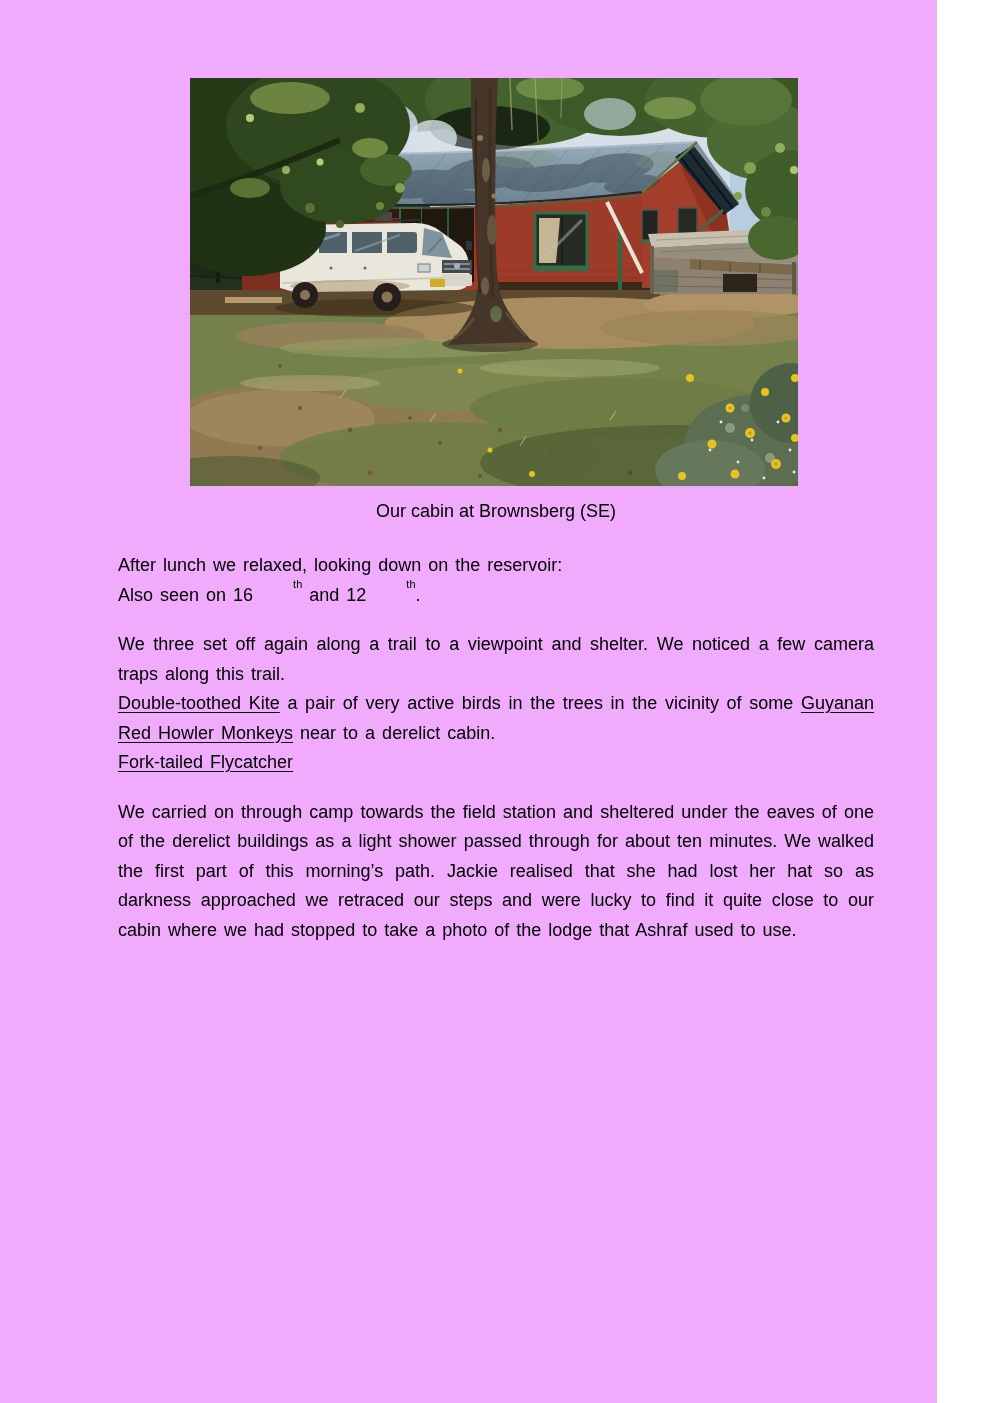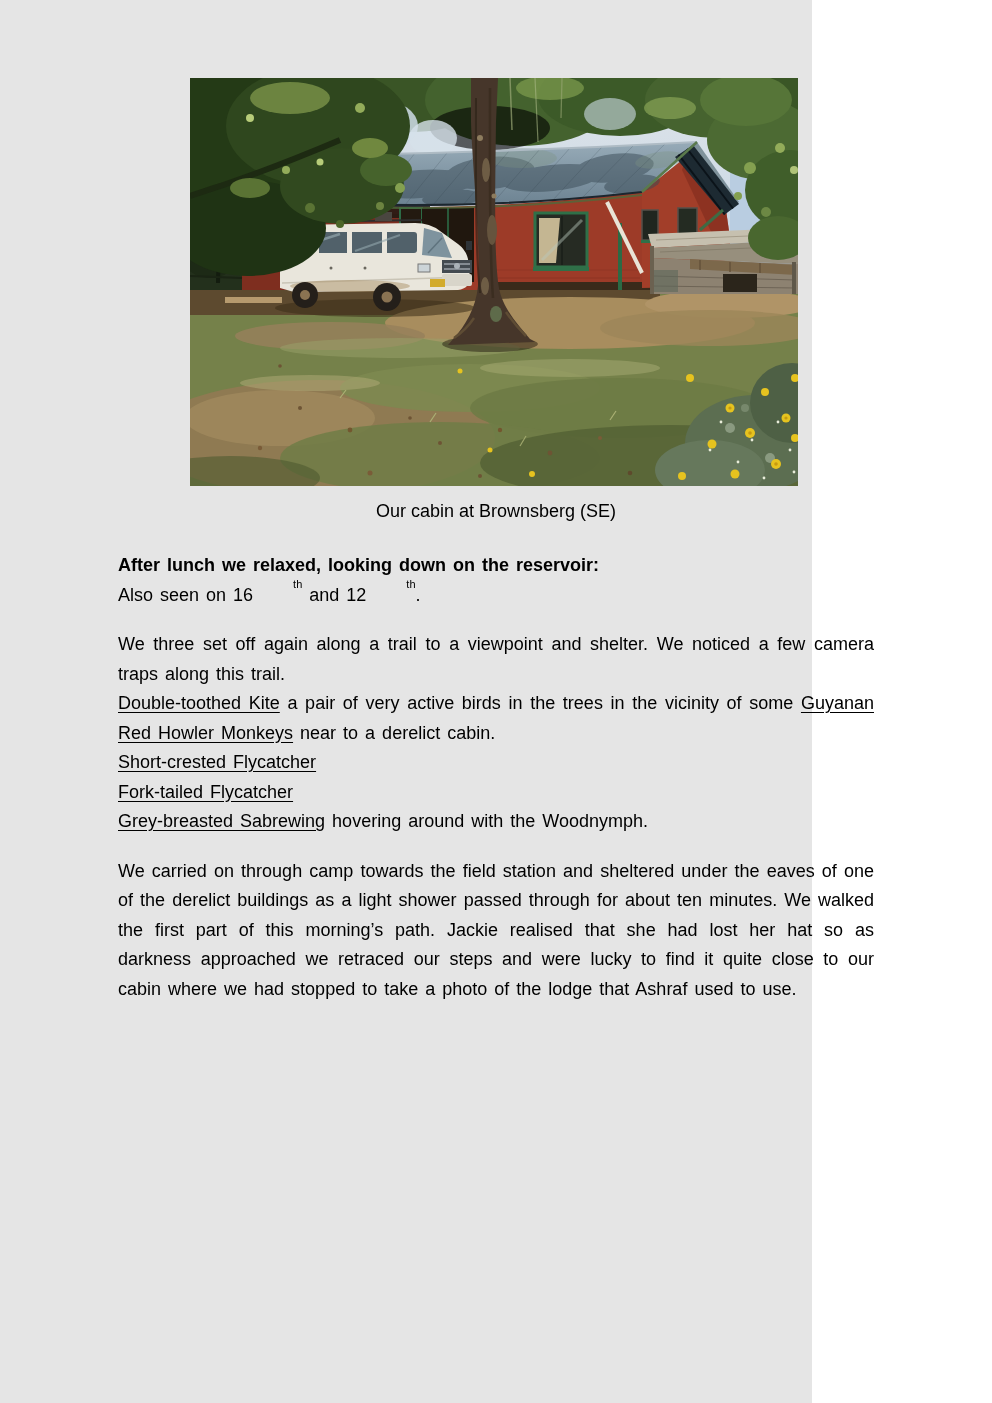--- a/index.html
+++ b/index.html
@@ -1,26 +1,26 @@
 <!DOCTYPE html>
 <html><head>
 <meta charset="utf-8">
 <style>
   html,body{margin:0;padding:0;background:#ffffff;}
   body{width:992px;height:1403px;overflow:hidden;
        font-family:"Liberation Sans","DejaVu Sans",sans-serif;color:#000;}
-  .page{position:relative;width:812px;height:1403px;background:#e5e5e5;}
+  .page{position:relative;width:937px;height:1403px;background:#f0abfc;}
   .photo-wrap{position:absolute;left:190px;top:78px;width:608px;height:408px;}
   .photo-wrap svg{display:block;width:608px;height:408px;}
   .caption{position:absolute;left:118px;top:497px;width:756px;
            text-align:center;font-size:18px;line-height:29px;}
   .text-block{position:absolute;left:118px;top:527px;width:756px;
               font-size:18px;line-height:29.5px;word-spacing:2px;}
   .text-block p{margin:0;text-align:justify;}
-  .mt-first{margin-top:24px !important;font-weight:bold;}
+  .mt-first{margin-top:24px !important;}
   .mt-gap{margin-top:20px !important;}
   .u{text-decoration:underline;text-underline-offset:3px;}
   .check{color:#c51414;font-weight:bold;}
   sup.ord{font-size:11px;line-height:0;position:relative;top:-6px;margin-left:40px;}
 </style>
 </head>
 <body>
 
 <div class="page">
 
@@ -332,23 +332,21 @@
     <p class="mt-first"><span>After lunch we relaxed, looking down on the reservoir:</span></p>
 
 
     <p><span>Also seen on 16</span><sup class="ord">th</sup><span> and 12</span><sup class="ord">th</sup><span>.</span></p>
 
     <p class="mt-gap"><span>We three set off again along a trail to a viewpoint and shelter. We noticed a few camera traps along this trail.</span></p>
 
     <p><span class="u">Double-toothed Kite</span><span> a pair of very active birds in the trees in the vicinity of some </span><span class="u">Guyanan Red Howler Monkeys</span><span> near to a derelict cabin.</span></p>
 
 
-    <p><span class="u">Short-crested Flycatcher</span></p>
 
     <p><span class="u">Fork-tailed Flycatcher</span></p>
 
-    <p><span class="u">Grey-breasted Sabrewing</span><span> hovering around with the Woodnymph.</span></p>
 
 
     <p class="mt-gap"><span>We carried on through camp towards the field station and sheltered under the eaves of one of the derelict buildings as a light shower passed through for about ten minutes. We walked the first part of this morning’s path. Jackie realised that she had lost her hat so as darkness approached we retraced our steps and were lucky to find it quite close to our cabin where we had stopped to take a photo of the lodge that Ashraf used to use.</span></p>
 
   </div>
 </div>
 
 </body></html>

